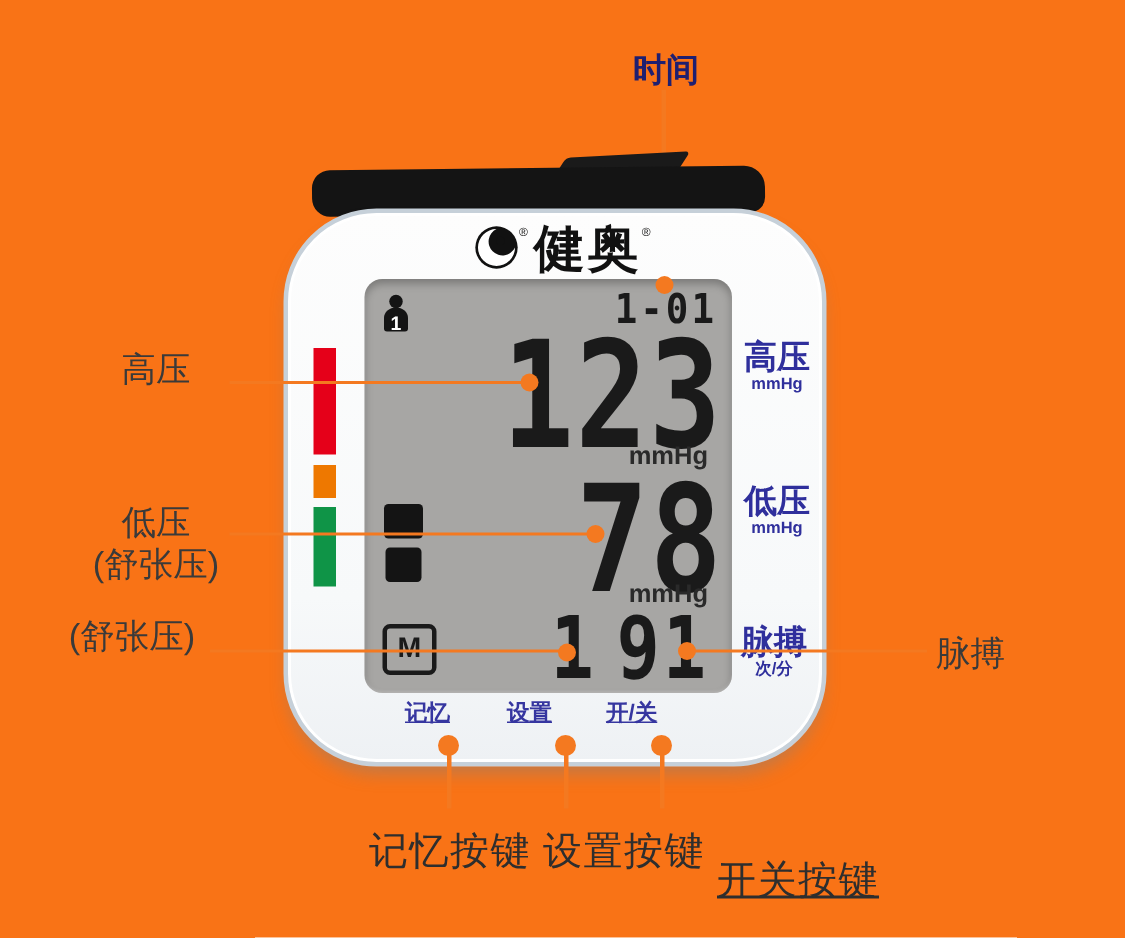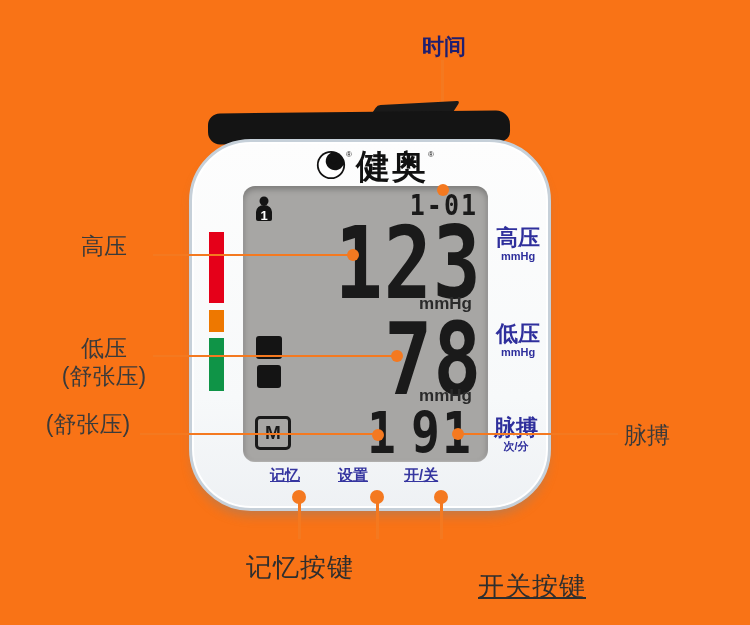--- a/index.html
+++ b/index.html
@@ -154,15 +154,16 @@
   <div class="abs callout-pulse" style="left:624px;top:420px;">脉搏</div>
 
   <div class="abs odot-big" style="left:292px;top:490px;"></div>
   <div class="abs oline" style="left:298px;top:497px;width:3px;height:42px;"></div>
   <div class="abs odot-big" style="left:370px;top:490px;"></div>
   <div class="abs oline" style="left:376px;top:497px;width:3px;height:42px;"></div>
   <div class="abs odot-big" style="left:434px;top:490px;"></div>
   <div class="abs oline" style="left:440px;top:497px;width:3px;height:42px;"></div>
 
   <div class="abs key-label" style="left:218px;top:550px;">记忆按键</div>
+  <div class="abs key-label" style="left:334px;top:550px;">设置按键</div>
   <div class="abs key-label" style="left:450px;top:569px;text-decoration:underline;">开关按键</div>
 
 </div>
 
 </body></html>

